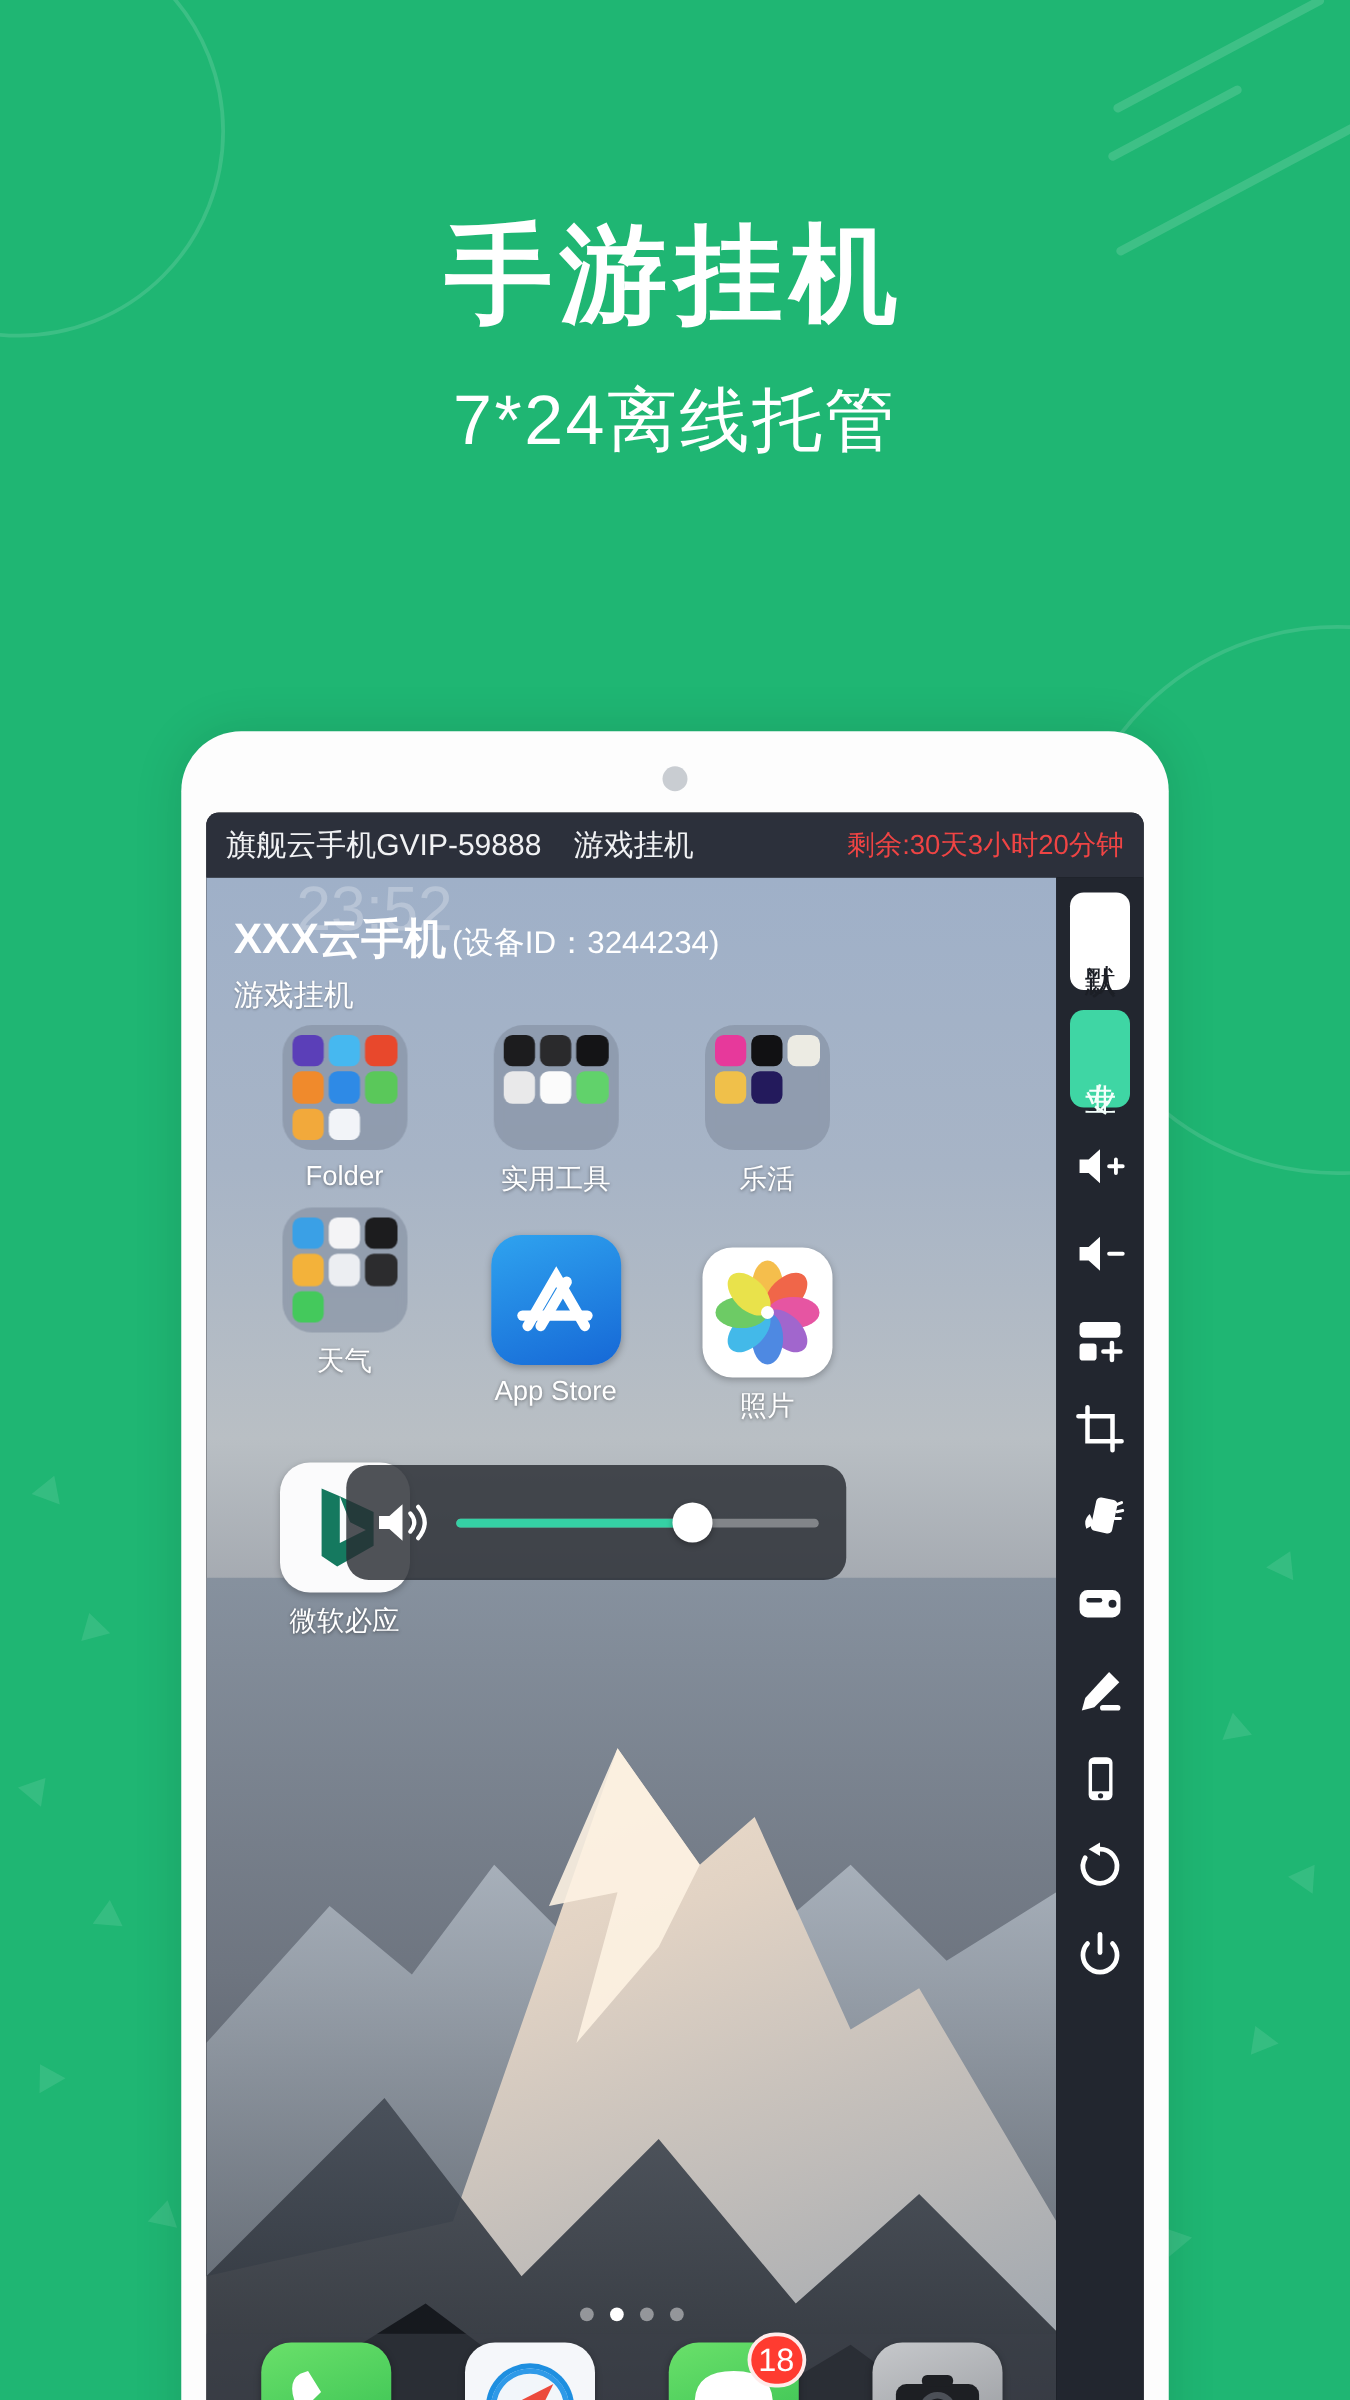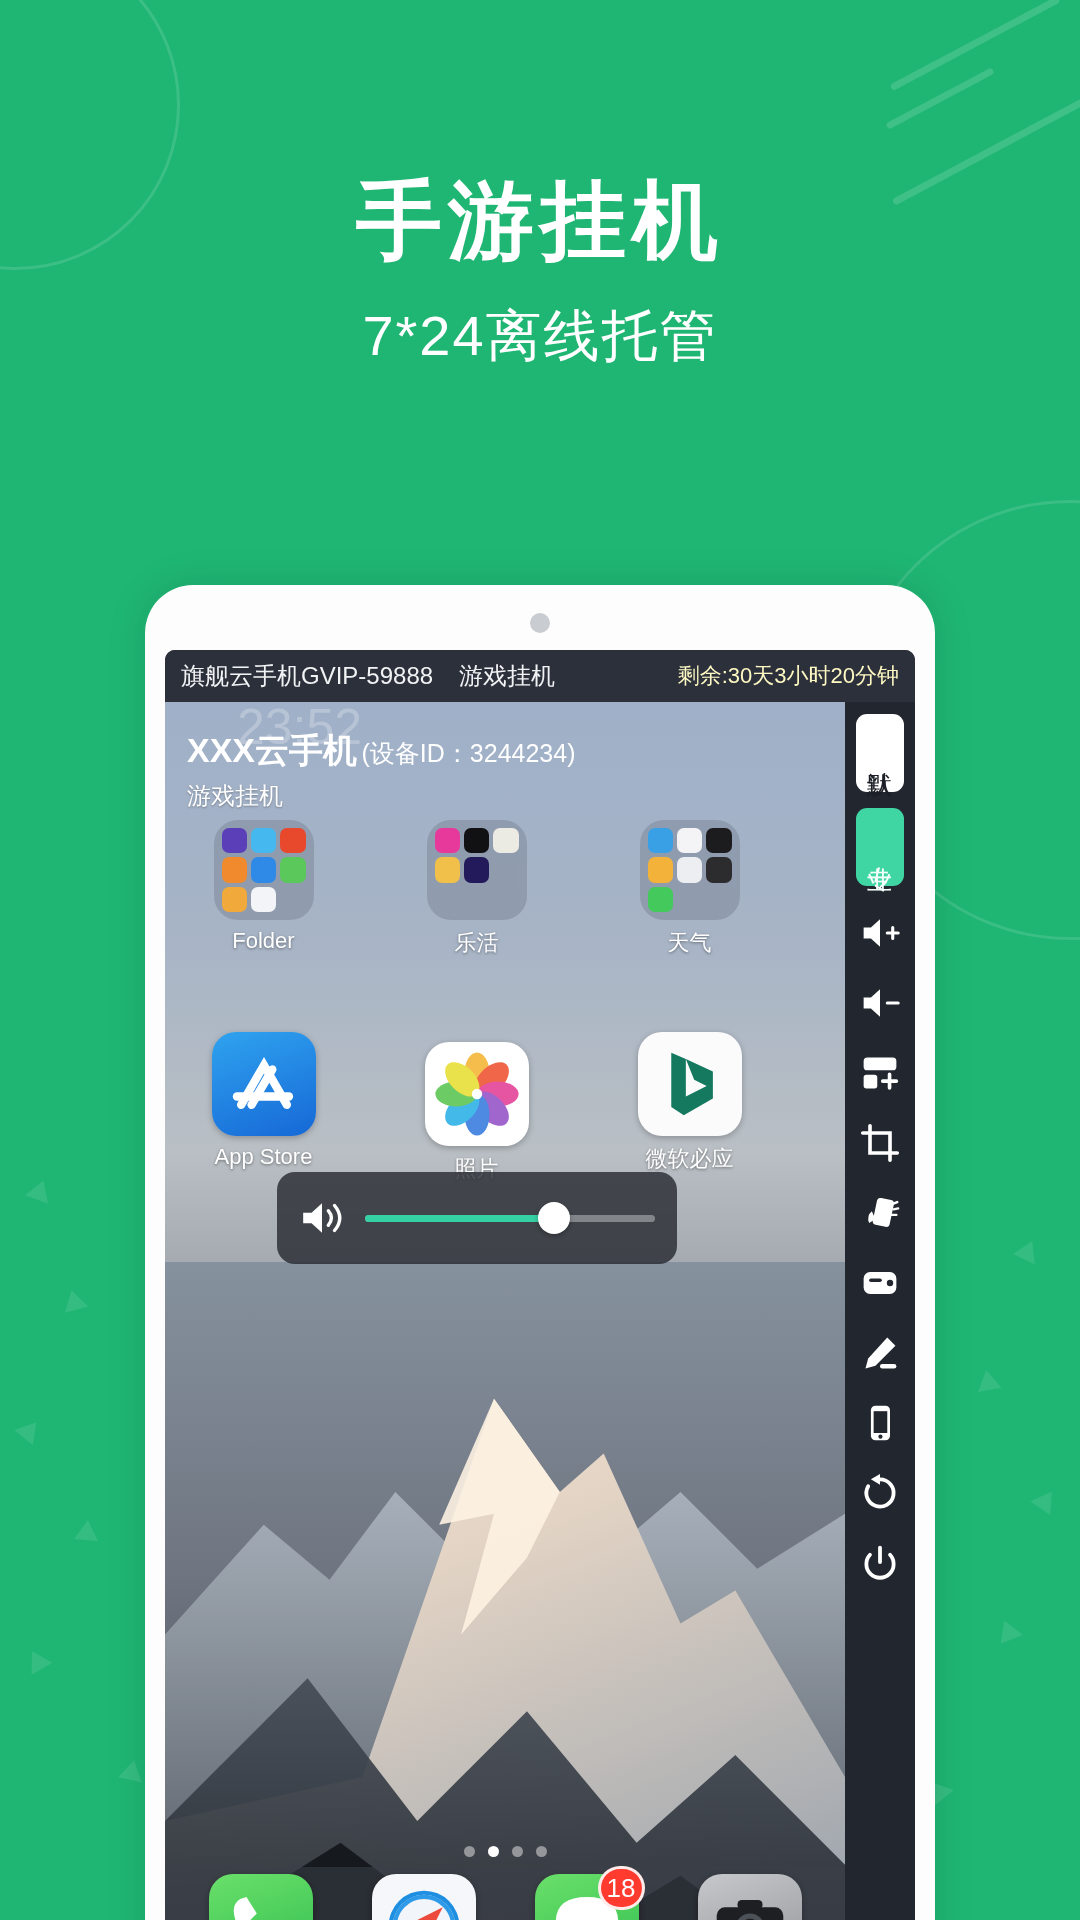--- a/index.html
+++ b/index.html
@@ -76,21 +76,21 @@
   .titlebar {
     position:absolute; left:0; right:0; top:0; height:52px;
     background:#2c303b; display:flex; align-items:center;
     padding:0 16px; z-index:6;
   }
   .titlebar .tb-left {
     color:#f1f2f4; font-size:24px; white-space:nowrap;
   }
   .titlebar .tb-mode { color:#f1f2f4; font-size:24px; margin-left:26px; }
   .titlebar .tb-right {
-    margin-left:auto; color:#fef9c3; font-size:22px; white-space:nowrap;
+    margin-left:auto; color:#ef4444; font-size:22px; white-space:nowrap;
   }
 
   
   .ios {
     position:absolute; left:0; top:52px; right:70px; bottom:0;
     background:linear-gradient(180deg,#9fb0c8 0%,#a7b4c6 18%,#b9bfc4 35%,#8c9099 55%,#4a4f58 72%,#23262c 88%,#15171b 100%);
     overflow:hidden;
   }
   .ios-clock {
     position:absolute; left:72px; top:-4px;
@@ -102,22 +102,22 @@
   .device-line .dv-name { font-size:34px; font-weight:bold; }
   .device-line .dv-id   { font-size:25px; font-weight:normal;text-align:right; }
 
   .page-label {
     position:absolute; left:22px; top:78px; color:#fff; font-size:24px;
     text-shadow:0 1px 2px rgba(0,0,0,.3);
   }
 
   
   .grid {
-    position:absolute; left:14px; right:0; top:118px;
-    display:flex; flex-wrap:wrap;gap:44px;
+    position:absolute; left:26px; right:0; top:118px;
+    display:flex; flex-wrap:wrap;
   }
   .cell { width:169px; margin-bottom:8px; text-align:center; }
   .cell .lbl {
     margin-top:8px; font-size:22px; color:#fff;
     text-shadow:0 1px 3px rgba(0,0,0,.45); white-space:nowrap;
   }
 
   .folder {
     width:100px; height:100px; margin:0 auto; border-radius:24px;
     background:rgba(130,142,160,.62);
@@ -293,20 +293,34 @@
             <div class="mini" style="background:#f08a2c"></div>
             <div class="mini" style="background:#2e8ae6"></div>
             <div class="mini" style="background:#5ac85a"></div>
             <div class="mini" style="background:#f2a93b"></div>
             <div class="mini" style="background:#f2f4f8"></div>
             <div class="mini" style="background:transparent"></div>
           </div>
           <div class="lbl">Folder</div>
         </div>
 
+        <div class="cell">
+          <div class="folder">
+            <div class="mini" style="background:#1c1c1e"></div>
+            <div class="mini" style="background:#2a2a2c"></div>
+            <div class="mini" style="background:#141416"></div>
+            <div class="mini" style="background:#e9e9ea"></div>
+            <div class="mini" style="background:#fbfbfb"></div>
+            <div class="mini" style="background:#61d26b"></div>
+            <div class="mini" style="background:transparent"></div>
+            <div class="mini" style="background:transparent"></div>
+            <div class="mini" style="background:transparent"></div>
+          </div>
+          <div class="lbl">实用工具</div>
+        </div>
 
         <div class="cell">
           <div class="folder">
             <div class="mini" style="background:#e7399b"></div>
             <div class="mini" style="background:#111113"></div>
             <div class="mini" style="background:#ecebe3"></div>
             <div class="mini" style="background:#f0c04a"></div>
             <div class="mini" style="background:#231a5c"></div>
             <div class="mini" style="background:transparent"></div>
             <div class="mini" style="background:transparent"></div>

